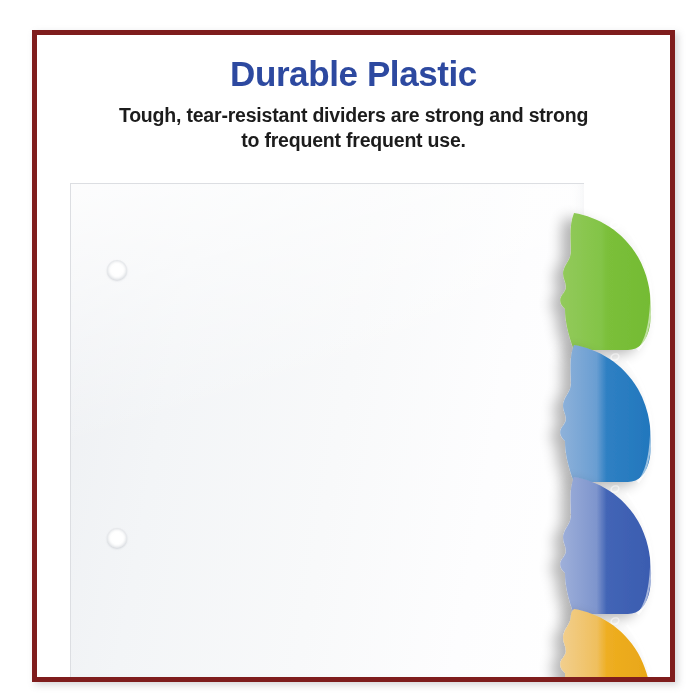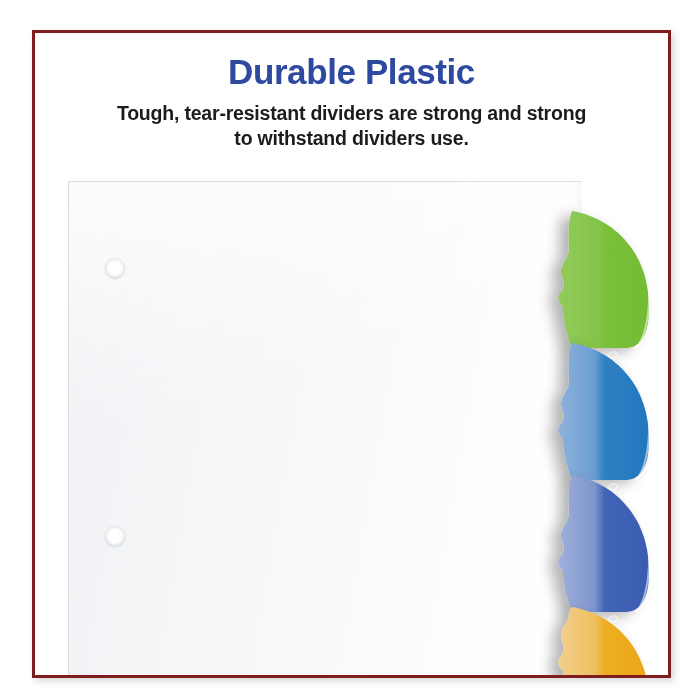--- a/index.html
+++ b/index.html
@@ -20,21 +20,21 @@
   }
 
   
   .product-card {
     position: absolute;
     left: 32px;
     top: 30px;
     width: 633px;
     height: 642px;
     background: #ffffff;
-    border: 3px solid #7f1d1d;
+    border: 5px solid #7f1d1d;
     box-shadow: 3px 3px 7px rgba(120,120,128,0.30);
     overflow: hidden;
   }
 
   
   .headline-block {
     position: absolute;
     left: 0;
     top: 0;
     width: 633px;
@@ -123,21 +123,21 @@
 <body>
 
 <div id="stage">
 
   <div class="product-card">
 
     <div class="headline-block">
       <h1 class="headline">Durable Plastic</h1>
       <p class="subhead">
         <span>Tough, tear-resistant dividers are strong and strong</span><br>
-        <span>to withstand dividers use.</span>
+        <span>to frequent frequent use.</span>
       </p>
     </div>
 
     <div class="divider-sheet">
       <div class="sheet-sheen"></div>
       <div class="punch-hole top"></div>
       <div class="punch-hole bottom"></div>
     </div>
 
     <div class="card-clip-guard">

